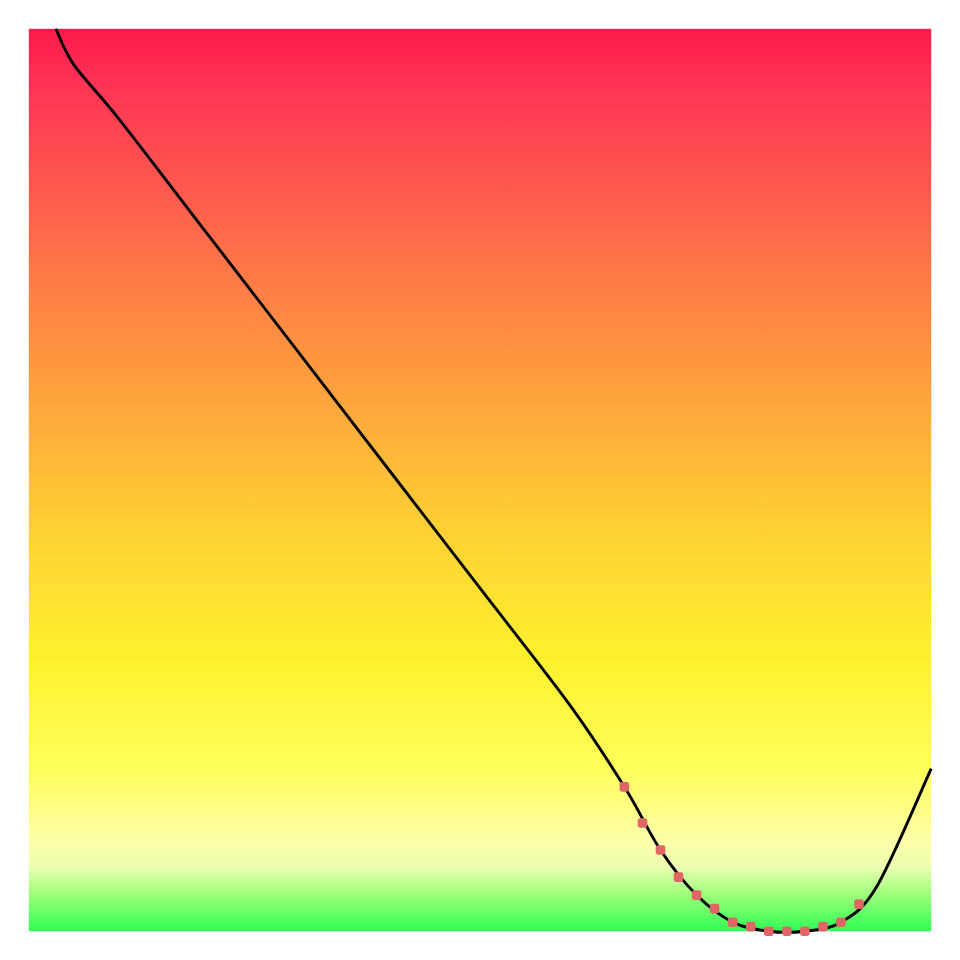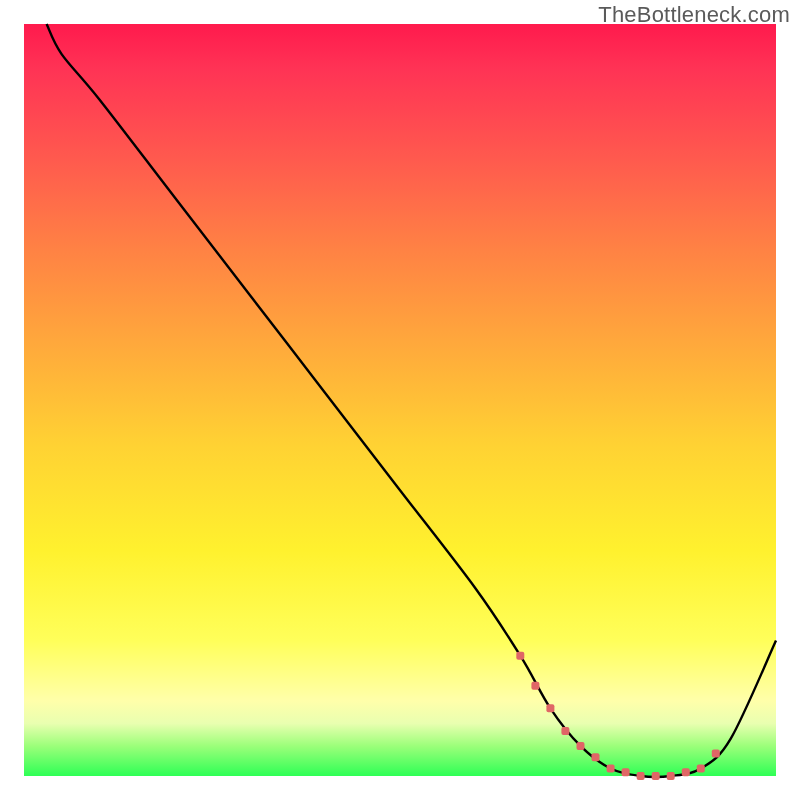--- a/index.html
+++ b/index.html
@@ -55,21 +55,20 @@
     overflow: visible;
   }
 </style>
 </head>
 <body>
 
 <div class="chart-container">
 
   <div class="gradient-bg"></div>
 
-  <div class="attribution">TheBottleneck.com</div>
 
   <svg class="curve" viewBox="0 0 752 752">
     <path id="curve-path" fill="none" stroke="#000000" stroke-width="2.4" d="M22.6 0.0 C25.1 5.0, 28.8 17.5, 37.6 30.1 C46.4 42.6, 56.4 51.4, 75.2 75.2 C94.0 99.0, 125.3 140.4, 150.4 173.0 C175.5 205.5, 200.5 238.1, 225.6 270.7 C250.7 303.3, 275.7 335.9, 300.8 368.5 C325.9 401.1, 350.9 433.7, 376.0 466.2 C401.1 498.8, 431.1 536.4, 451.2 564.0 C471.3 591.6, 483.8 611.6, 496.3 631.7 C508.9 651.7, 516.4 669.3, 526.4 684.3 C536.4 699.4, 546.5 711.9, 556.5 721.9 C566.5 731.9, 576.5 739.5, 586.6 744.5 C596.6 749.5, 606.6 750.7, 616.6 752.0 C626.7 753.3, 636.7 753.3, 646.7 752.0 C656.7 750.7, 666.8 750.7, 676.8 744.5 C686.8 738.2, 694.3 735.7, 706.9 714.4 C719.4 693.1, 744.5 632.9, 752.0 616.6"></path>
     <g id="dots-group">
         <rect x="492.3" y="627.7" width="8" height="8" rx="2" fill="#e06666"></rect>
         <rect x="507.4" y="657.8" width="8" height="8" rx="2" fill="#e06666"></rect>
         <rect x="522.4" y="680.3" width="8" height="8" rx="2" fill="#e06666"></rect>
         <rect x="537.4" y="702.9" width="8" height="8" rx="2" fill="#e06666"></rect>
         <rect x="552.5" y="717.9" width="8" height="8" rx="2" fill="#e06666"></rect>
         <rect x="567.5" y="729.2" width="8" height="8" rx="2" fill="#e06666"></rect>

